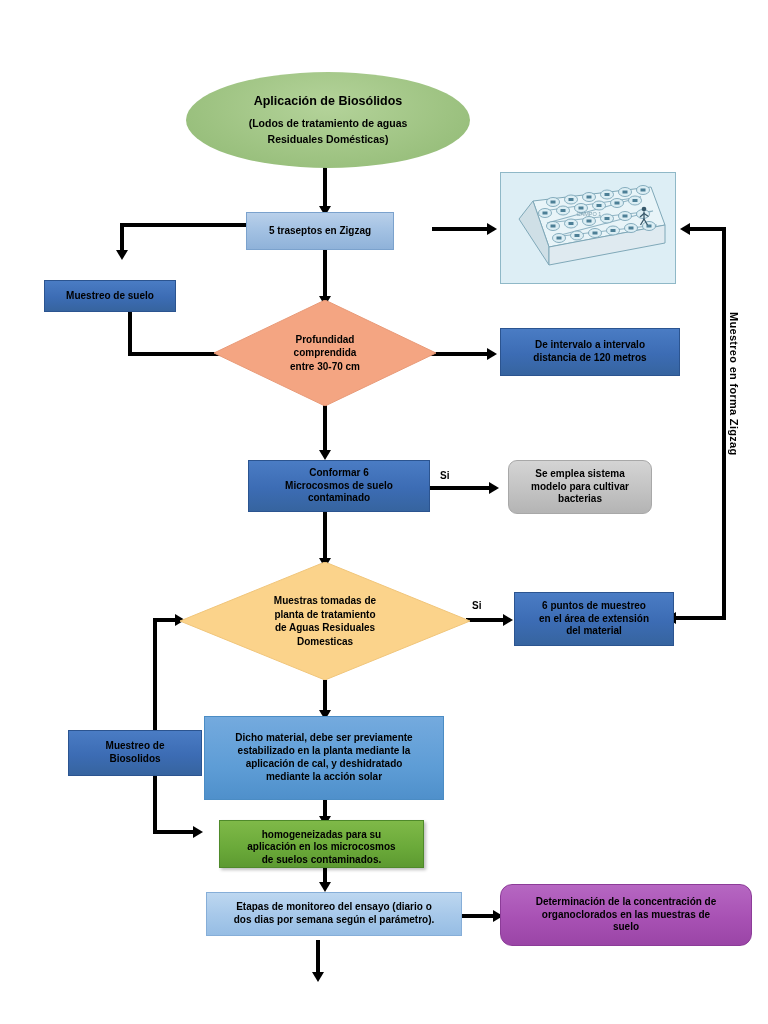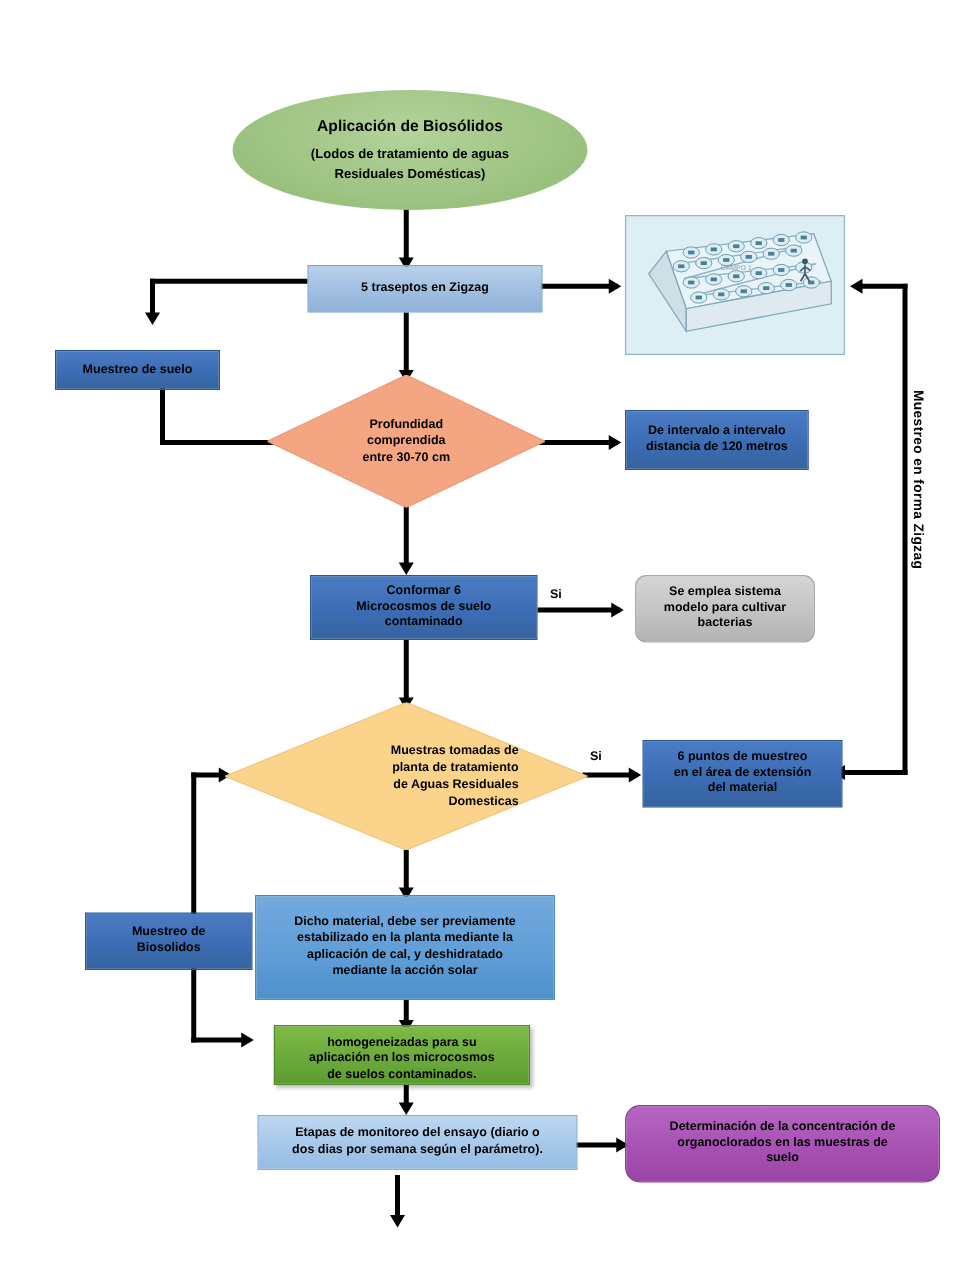--- a/index.html
+++ b/index.html
@@ -235,21 +235,21 @@
   <div class="arrow left" style="left:666px; top:612px;"></div>
   <div class="conn" style="left:688px; top:227px; width:38px; height:4px;"></div>
   <div class="arrow left" style="left:680px; top:223px;"></div>
 
   <div class="node ellipse" style="left:186px; top:72px; width:284px; height:96px;">
     <span class="title">Aplicación de Biosólidos</span>
     <span class="sub">(Lodos de tratamiento de aguas
 Residuales Domésticas)</span>
   </div>
 
-  <div class="node rect-lightblue" style="left:246px; top:212px; width:188px; height:38px;">
+  <div class="node rect-lightblue" style="left:246px; top:212px; width:148px; height:38px;">
     <span>5 traseptos en Zigzag</span>
   </div>
 
   <div class="field-img" style="left:500px; top:172px; width:174px; height:110px;">
     <svg width="174" height="110" viewBox="0 0 174 110">
 
       <polygon points="32,28 150,14 164,52 48,74" fill="#e8f4f8" stroke="#7fa8b8" stroke-width="1"></polygon>
 
       <polygon points="32,28 48,74 48,92 18,46" fill="#cfdfe6" stroke="#7fa8b8" stroke-width="1"></polygon>
 
@@ -325,39 +325,39 @@
 
   <div class="node diamond" style="left:214px; top:300px; width:222px; height:106px;">
     <svg class="dshape" viewBox="0 0 222 106" preserveAspectRatio="none">
       <polygon points="111,0 222,53 111,106 0,53" fill="#f4a582" stroke="#e89a78" stroke-width="1"></polygon>
     </svg>
     <span class="dtext">Profundidad
 comprendida
 entre 30-70 cm</span>
   </div>
 
-  <div class="node rect-darkblue" style="left:500px; top:328px; width:147px; height:48px;">
+  <div class="node rect-darkblue" style="left:500px; top:328px; width:180px; height:48px;">
     <span>De intervalo a intervalo
 distancia de 120 metros</span>
   </div>
 
   <div class="node rect-darkblue" style="left:248px; top:460px; width:182px; height:52px;">
     <span>Conformar 6
 Microcosmos de suelo
 contaminado</span>
   </div>
   <span class="edge-label" style="left:440px; top:470px;">Si</span>
 
   <div class="node rect-grey" style="left:508px; top:460px; width:144px; height:54px;">
     <span>Se emplea sistema
 modelo para cultivar
 bacterias</span>
   </div>
 
-  <div class="node diamond" style="left:180px; top:562px; width:290px; height:118px;text-align:right;">
+  <div class="node diamond" style="left:180px; top:562px; width:290px; height:118px;">
     <svg class="dshape" viewBox="0 0 290 118" preserveAspectRatio="none">
       <polygon points="145,0 290,59 145,118 0,59" fill="#fbd38b" stroke="#f0c57a" stroke-width="1"></polygon>
     </svg>
     <span class="dtext">Muestras tomadas de
 planta de tratamiento
 de Aguas Residuales
 Domesticas</span>
   </div>
   <span class="edge-label" style="left:472px; top:600px;">Si</span>
 

